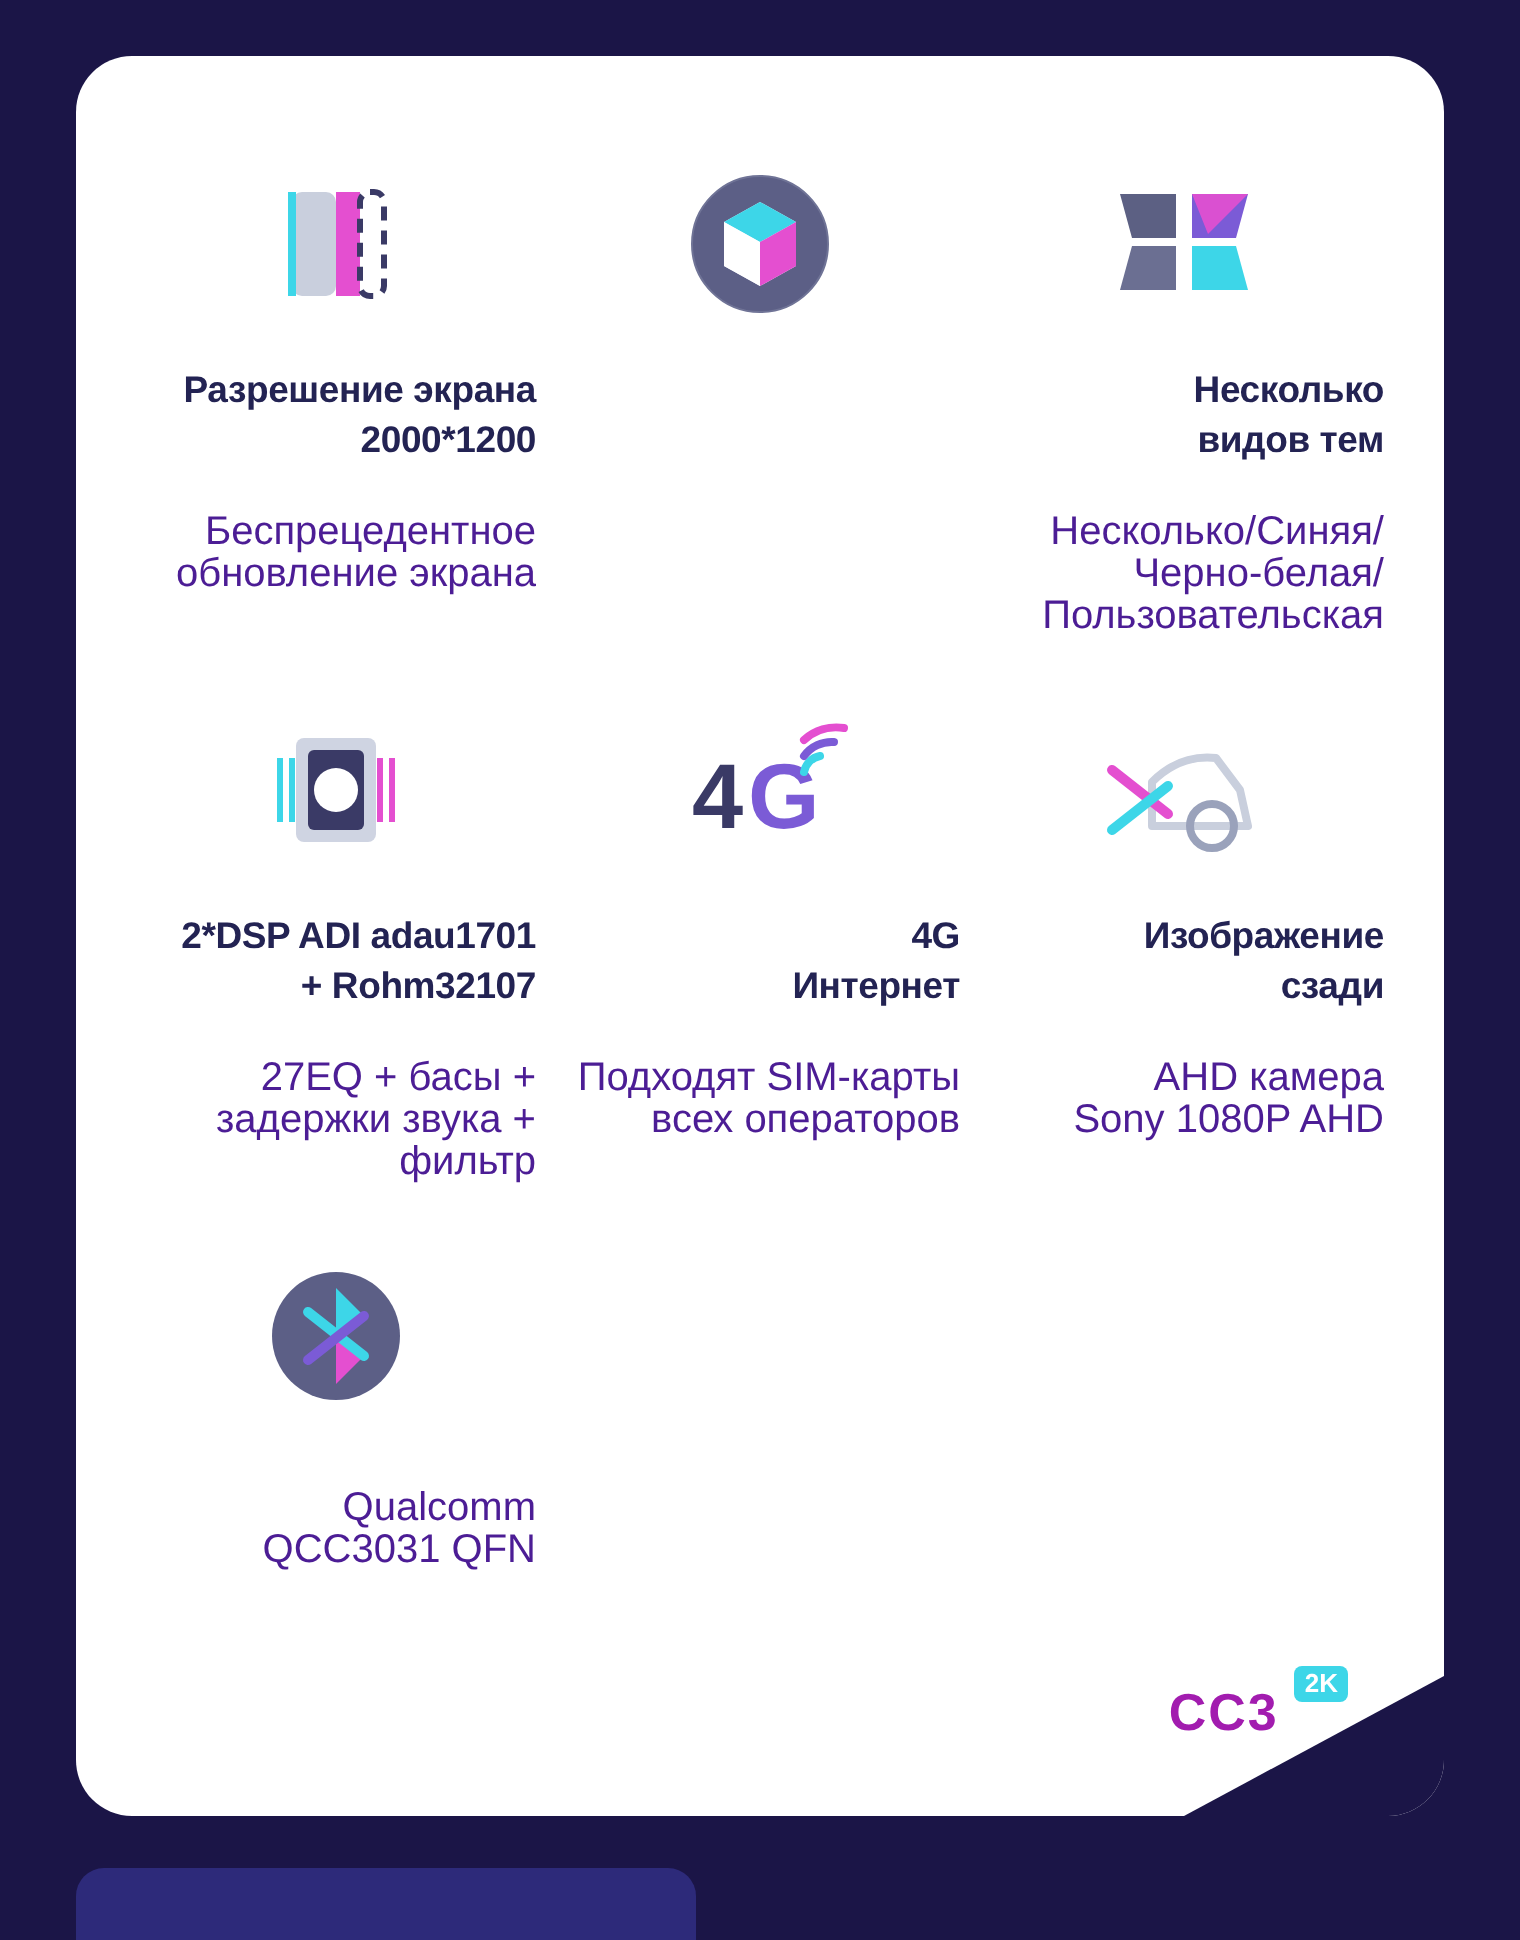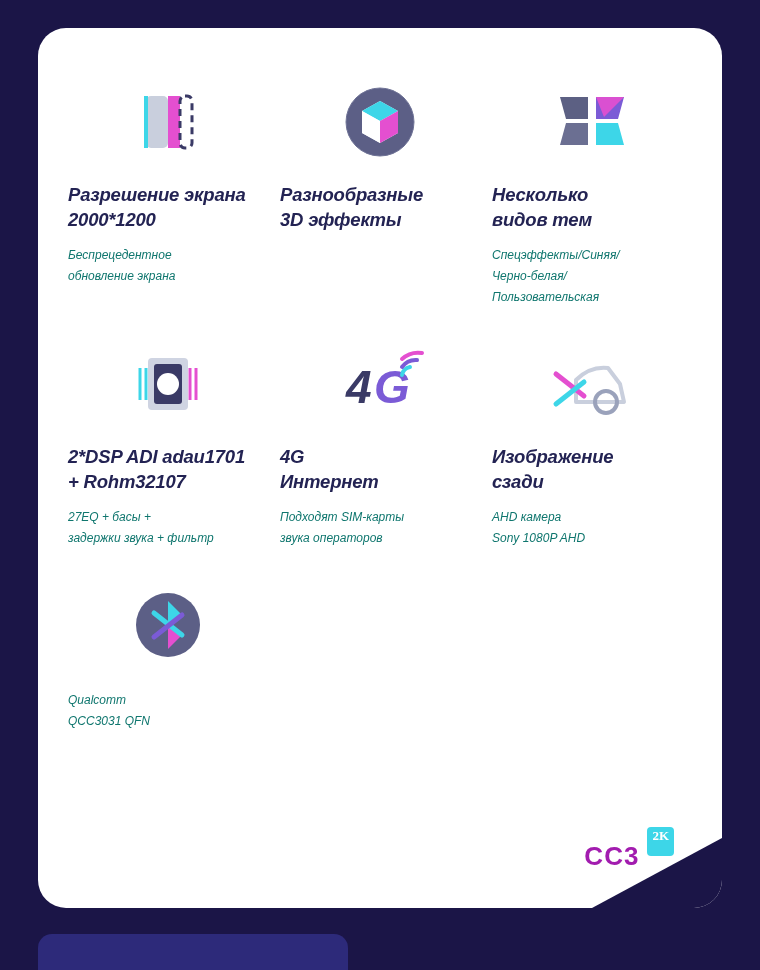--- a/index.html
+++ b/index.html
@@ -44,44 +44,43 @@
     left: 24px;
     top: 36px;
     width: 636px;
     display: flex;
     flex-wrap: wrap;
   }
   .cell {
     width: 212px;
     box-sizing: border-box;
     padding: 6px 6px 0 6px;
-    text-align: left;
+    text-align: right;
     margin-bottom: 18px;
-    font-style: italic;
   }
   .icon-wrap {
     height: 104px;
     display: flex;
     align-items: center;
     justify-content: center;
   }
   .title {
     color: #232353;
     font-size: 18.5px;
     font-weight: bold;
     line-height: 25px;
     margin-top: 8px;
     white-space: pre-line;
     letter-spacing: -0.2px;
   }
   .subtitle {
-    color: #0f766e;
-    font-size: 12px;
+    color: #4c1d95;
+    font-size: 20px;
     line-height: 21px;
-    margin-top: 13px;
+    margin-top: 24px;
     white-space: pre-line;
   }
   .logo {
     position: absolute;
     right: 48px;
     bottom: 36px;
     display: flex;
     align-items: center;
     gap: 8px;
   }
@@ -91,23 +90,22 @@
     font-weight: bold;
     letter-spacing: 1px;
     margin-top: 30px;
   }
   .logo-badge {
     background: #3dd6e8;
     color: #ffffff;
     font-size: 13px;
     font-weight: bold;
     border-radius: 4px;
-    padding: 2px 5px 14px 5px;
+    padding: 2px 5px 3px 5px;
     line-height: 1;
-    font-family: Liberation Serif, serif;
   }
   .bottom-strip {
     position: absolute;
     left: 38px;
     bottom: 0;
     width: 310px;
     height: 36px;
     background: #2d2a7a;
     border-top-left-radius: 14px;
     border-top-right-radius: 14px;
@@ -140,37 +138,35 @@
         <div class="icon-wrap">
           <svg width="78" height="78" viewBox="0 0 78 78">
             <circle cx="39" cy="39" r="34" fill="#5c5f86"></circle>
             <circle cx="39" cy="39" r="34" fill="none" stroke="#6f7396" stroke-width="1"></circle>
             <polygon points="39,18 57,28 57,50 39,60 21,50 21,28" fill="#f0f2f8"></polygon>
             <polygon points="39,18 57,28 39,38 21,28" fill="#3dd6e8"></polygon>
             <polygon points="57,28 57,50 39,60 39,38" fill="#e44fd0"></polygon>
             <polygon points="21,28 39,38 39,60 21,50" fill="#ffffff"></polygon>
           </svg>
         </div>
-        <div class="title">Разнообразные
-3D эффекты</div>
       </div>
 
       <div class="cell">
         <div class="icon-wrap">
           <svg width="80" height="78" viewBox="0 0 80 78">
             <polygon points="8,14 36,14 36,36 14,36" fill="#5c6083"></polygon>
             <polygon points="8,62 36,62 36,40 14,40" fill="#6b6f92"></polygon>
             <polygon points="72,14 44,14 44,36 66,36" fill="#7b5bd6"></polygon>
             <polygon points="72,62 44,62 44,40 66,40" fill="#3dd6e8"></polygon>
             <polygon points="44,14 72,14 52,34" fill="#e44fd0" opacity="0.9"></polygon>
           </svg>
         </div>
         <div class="title">Несколько
 видов тем</div>
-        <div class="subtitle">Спецэффекты/Синяя/
+        <div class="subtitle">Несколько/Синяя/
 Черно-белая/
 Пользовательская</div>
       </div>
 
       <div class="cell">
         <div class="icon-wrap">
           <svg width="80" height="80" viewBox="0 0 80 80">
             <g stroke="#3dd6e8" stroke-width="3">
               <line x1="12" y1="24" x2="12" y2="56"></line>
               <line x1="18" y1="24" x2="18" y2="56"></line>
@@ -199,21 +195,21 @@
             <g fill="none" stroke-width="4" stroke-linecap="round">
               <path d="M70 28 A10 10 0 0 1 78 20" stroke="#3dd6e8"></path>
               <path d="M70 20 A17 17 0 0 1 85 13" stroke="#7b5bd6"></path>
               <path d="M70 12 A24 24 0 0 1 90 6" stroke="#e44fd0"></path>
             </g>
           </svg>
         </div>
         <div class="title">4G
 Интернет</div>
         <div class="subtitle">Подходят SIM-карты
-звука операторов</div>
+всех операторов</div>
       </div>
 
       <div class="cell">
         <div class="icon-wrap">
           <svg width="100" height="80" viewBox="0 0 100 80">
             <path d="M34 58 L34 36 Q48 22 66 24 L78 40 L82 58 Z" fill="none" stroke="#c9cfdd" stroke-width="4" stroke-linejoin="round"></path>
             <circle cx="64" cy="58" r="11" fill="none" stroke="#9aa2bb" stroke-width="4"></circle>
             <line x1="14" y1="30" x2="42" y2="52" stroke="#e44fd0" stroke-width="5" stroke-linecap="round"></line>
             <line x1="14" y1="60" x2="42" y2="38" stroke="#3dd6e8" stroke-width="5" stroke-linecap="round"></line>
           </svg>

